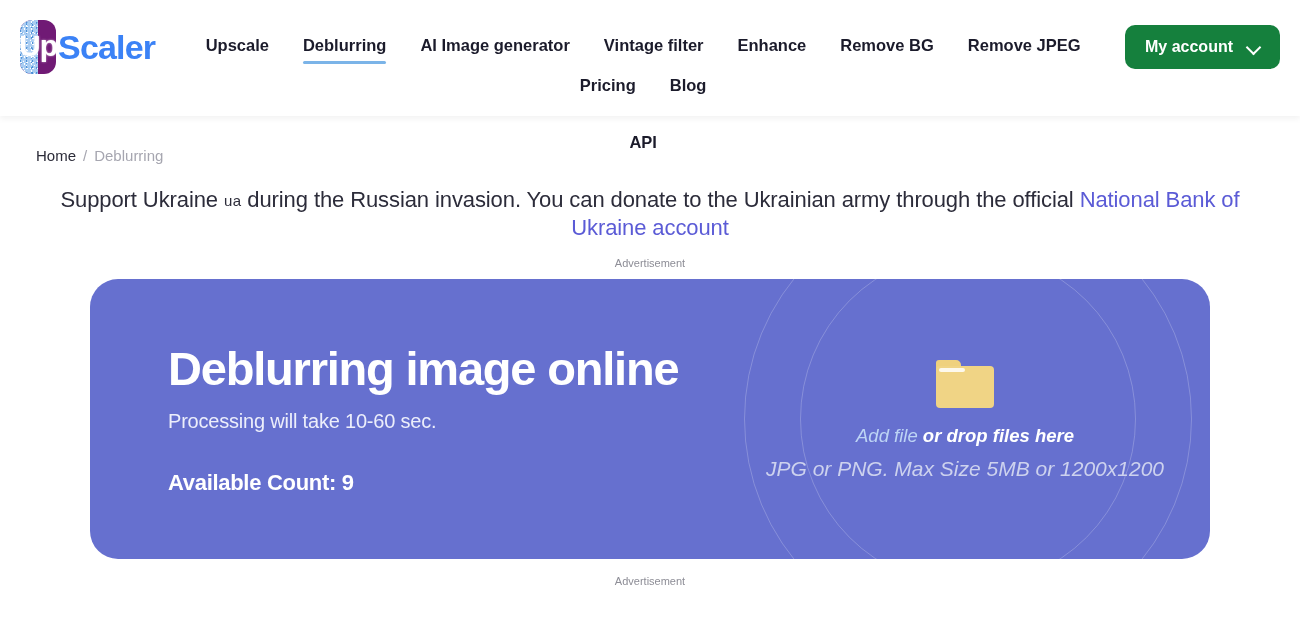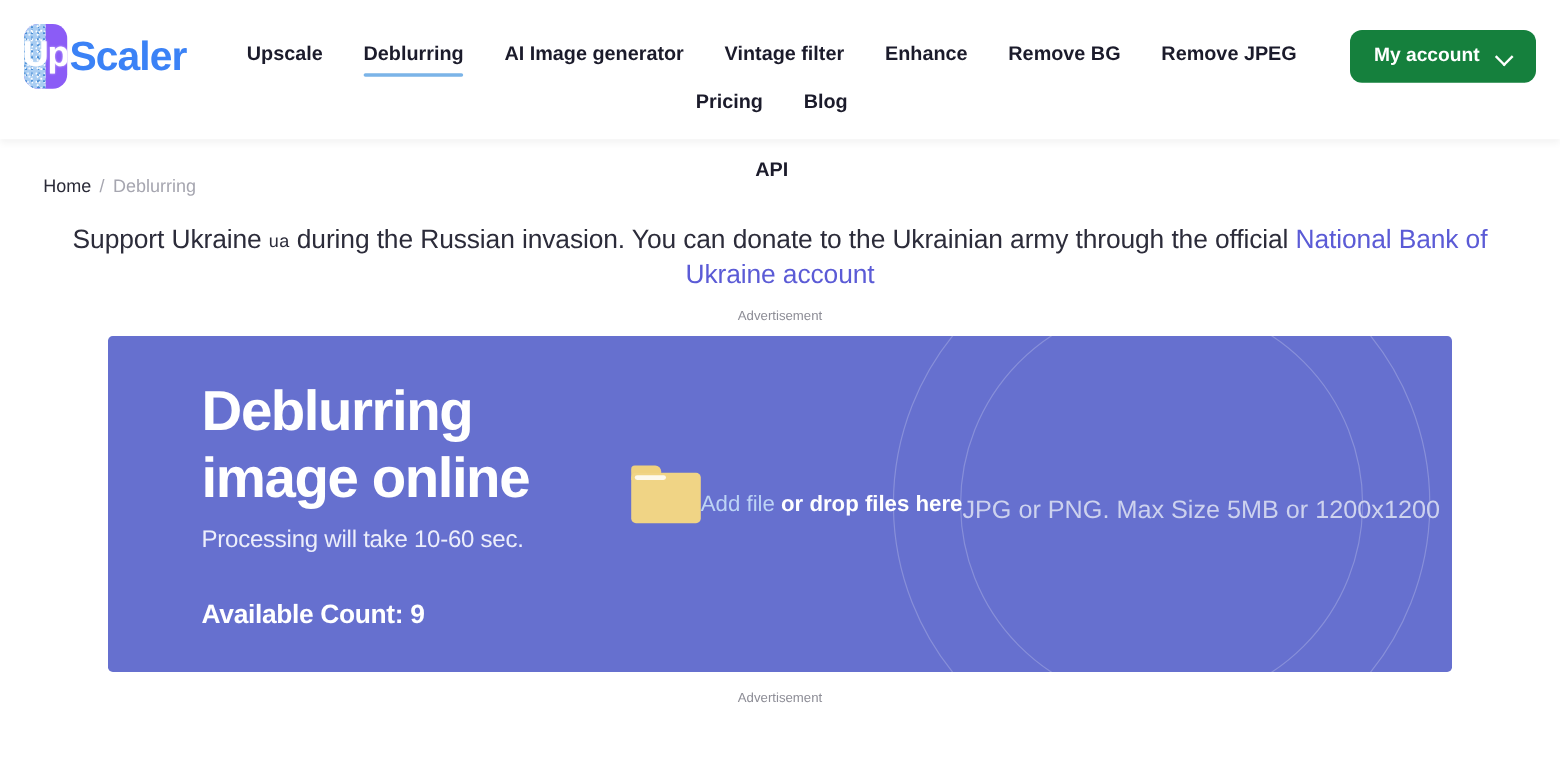--- a/index.html
+++ b/index.html
@@ -39,21 +39,21 @@
     flex: 0 0 auto;
     margin-right: 16px;
     cursor: pointer;
   }
   .logo-mark {
     position: relative;
     width: 36px;
     height: 54px;
     border-radius: 12px;
     overflow: hidden;
-    background: #8b5cf6;
+    background: #701a75;
     flex: 0 0 auto;
   }
   .logo-mark .noise {
     position: absolute;
     top: 0; left: 0;
     width: 50%;
     height: 100%;
     background-color: #a9cdf2;
     background-image:
       radial-gradient(circle at 18% 12%, #ffffff 0.6px, transparent 0.9px),
@@ -204,21 +204,21 @@
     margin-top: 14px;
     line-height: 16px;
   }
 
   
   .hero {
     position: relative;
     margin: 8px auto 0;
     width: 1120px;
     height: 280px;
-    border-radius: 4px;
+    border-radius: 28px;
     background: #6670cf;
     overflow: hidden;
     display: flex;
     align-items: center;
   }
   .hero-circle {
     position: absolute;
     border: 1px solid rgba(255,255,255,0.22);
     border-radius: 50%;
     pointer-events: none;
@@ -266,25 +266,26 @@
     line-height: 28px;
   }
 
   
   .dropzone {
     position: relative;
     z-index: 2;
     flex: 1 1 auto;
     height: 100%;
     display: flex;
-    flex-direction: row;
+    flex-direction: column;
     align-items: center;
     justify-content: center;
     cursor: pointer;
     padding-right: 10px;
+    font-style: italic;
   }
   .folder-icon {
     width: 58px;
     height: 48px;
     position: relative;
     margin-bottom: 16px;
   }
   .folder-icon .tab {
     position: absolute;
     left: 0; top: 0;

